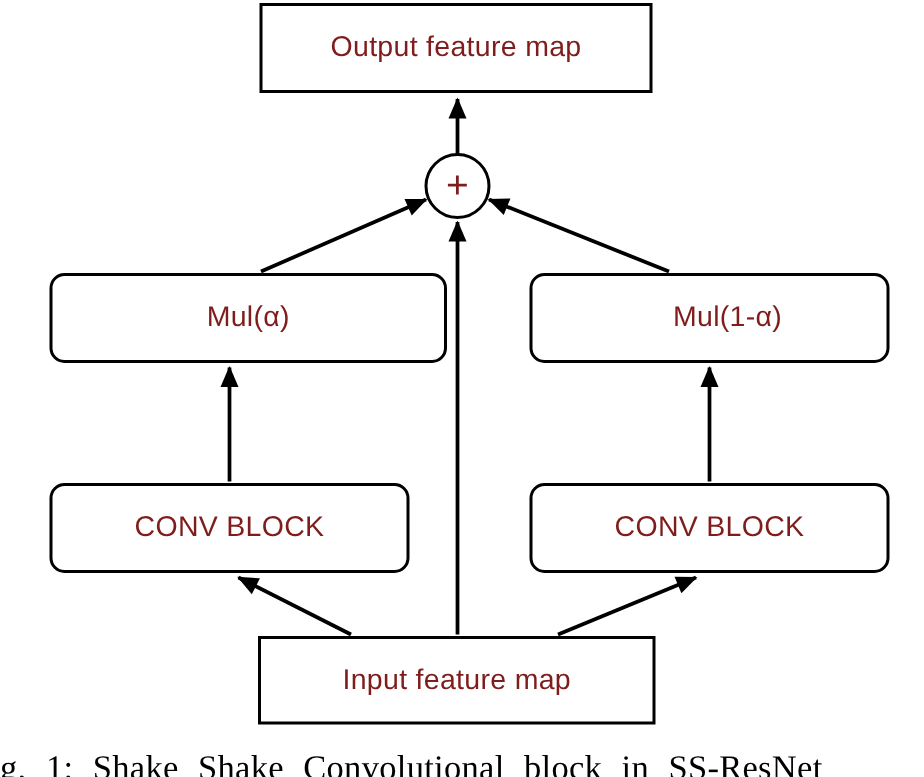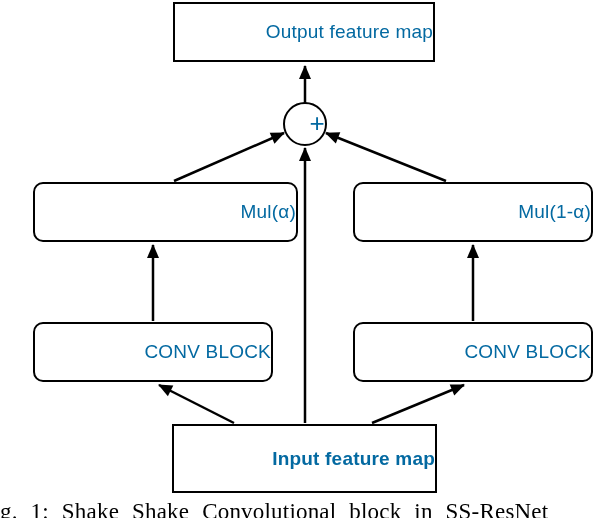--- a/index.html
+++ b/index.html
@@ -17,36 +17,36 @@
     left: 0; top: 0;
     width: 616px; height: 518px;
   }
   .node {
     position: absolute;
     box-sizing: border-box;
     border: 2.5px solid #000000;
     background: #ffffff;
     display: flex;
     align-items: center;
-    justify-content: flex-end;
+    justify-content: center;
     font-size: 19px;
     letter-spacing: 0.2px;
-    color: #0369a1;
+    color: #7f1d1d;
   }
   .rect { border-radius: 0; }
   .rounded { border-radius: 10px; }
   .node-output { left: 173px; top: 2px;   width: 262px; height: 60px; }
   .node-sum    { left: 283px; top: 102px; width: 44px;  height: 44px;
                  border-radius: 50%; font-size: 26px; font-weight: 400;
                  padding-bottom: 2px; }
   .node-mul-left   { left: 33px;  top: 182px; width: 265px; height: 60px; }
   .node-mul-right  { left: 353px; top: 182px; width: 240px; height: 60px; padding-left: 24px; }
   .node-conv-left  { left: 33px;  top: 322px; width: 240px; height: 60px; }
   .node-conv-right { left: 353px; top: 322px; width: 240px; height: 60px; }
-  .node-input      { left: 172px; top: 424px; width: 265px; height: 69px; font-weight: bold; }
+  .node-input      { left: 172px; top: 424px; width: 265px; height: 59px; }
   .caption {
     position: absolute;
     left: 0;
     top: 499px;
     width: 616px;
     font-family: "Liberation Serif", serif;
     font-size: 23px;
     white-space: nowrap;
     word-spacing: 7px;
     letter-spacing: 0.2px;

